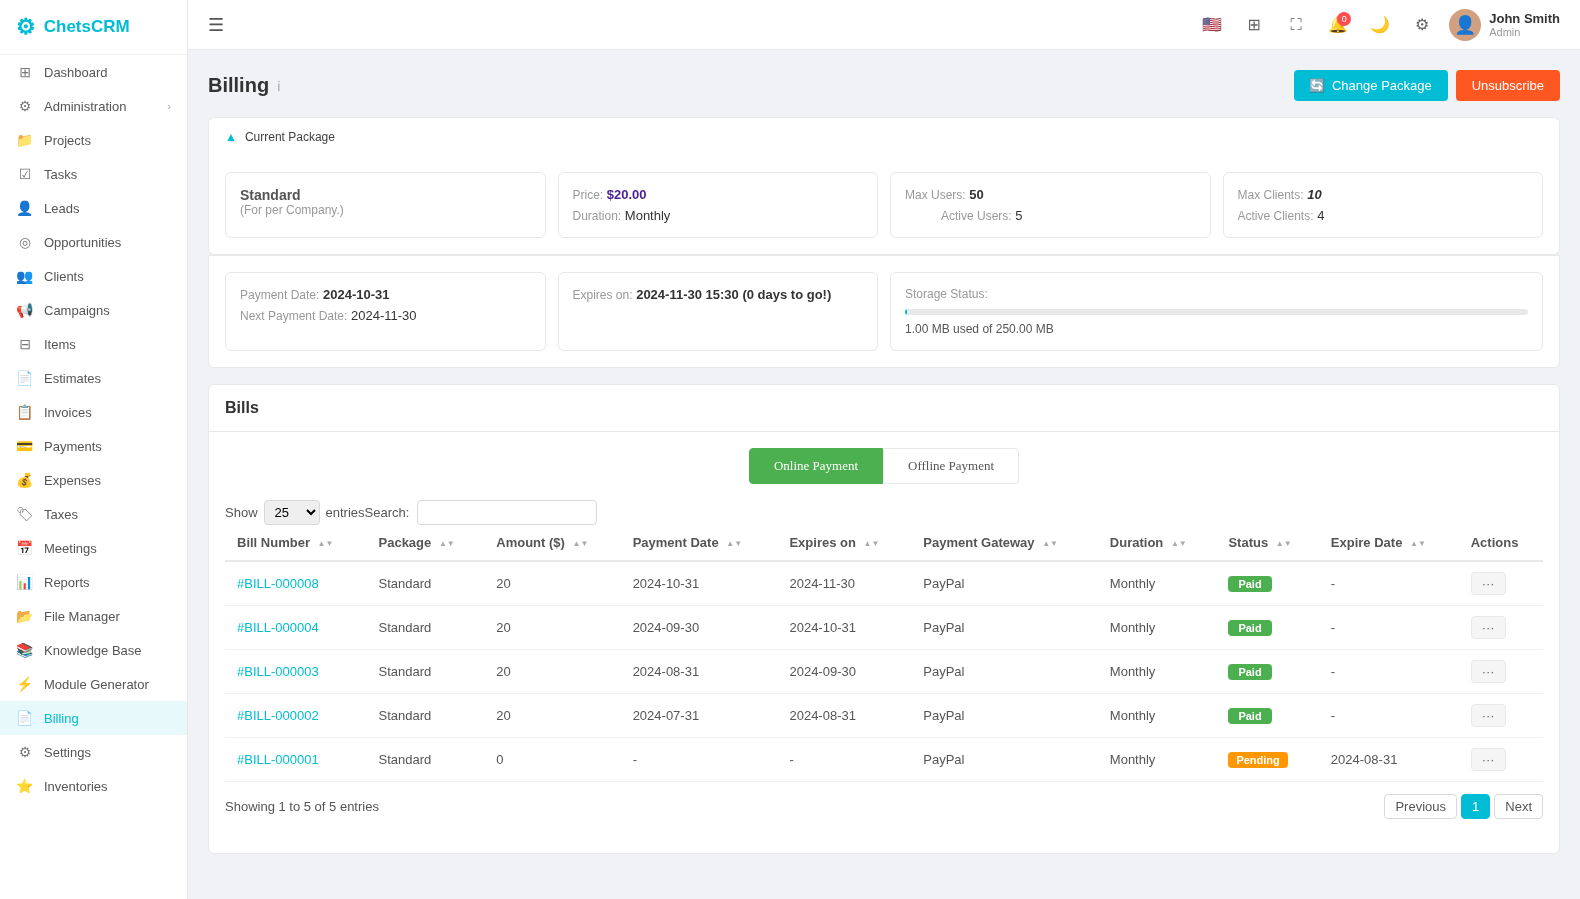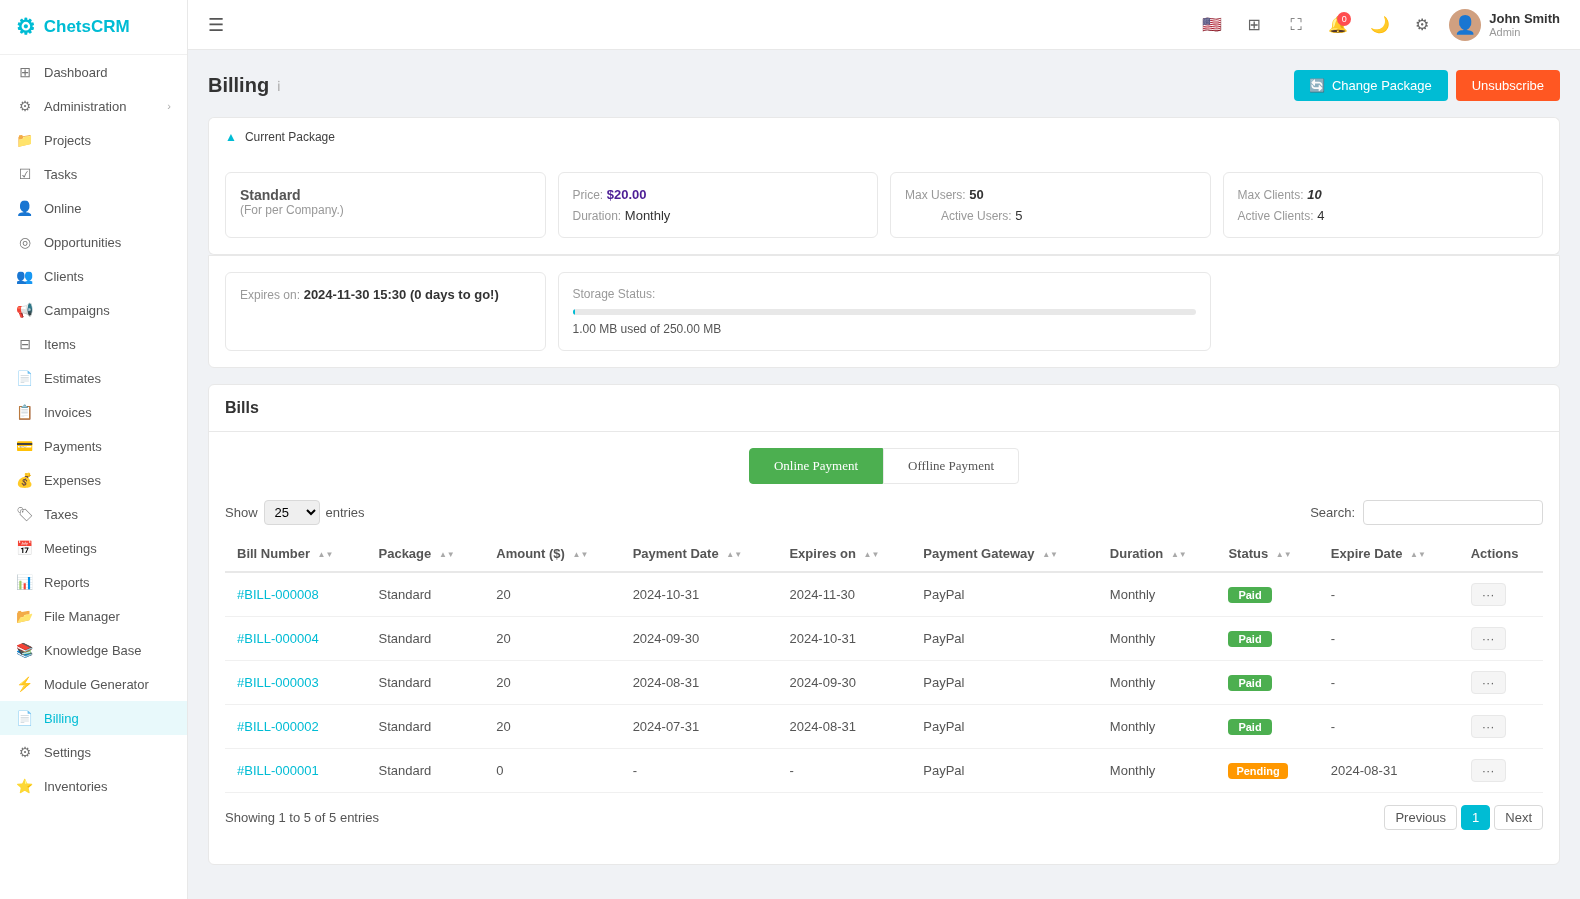--- a/index.html
+++ b/index.html
@@ -56,21 +56,21 @@
     .bills-body { padding: 16px; }
 
     
     .payment-toggle { display: flex; justify-content: center; gap: 0; margin-bottom: 16px; }
     .btn-payment { padding: 9px 24px; border: 1px solid #e8e8e8; background: #fff; cursor: pointer; font-size: 13px; color: #555; font-family: Liberation Serif, serif; }
     .btn-payment.active { background: #4caf50; color: #fff; border-color: #4caf50; }
     .btn-payment:first-child { border-radius: 4px 0 0 4px; }
     .btn-payment:last-child { border-radius: 0 4px 4px 0; }
 
     
-    .table-controls { display: flex; align-items: center; justify-content: space-between; margin-bottom: 11px; }
+    .table-controls { display: flex; align-items: center; justify-content: flex-start; margin-bottom: 0; }
     .show-entries { display: flex; align-items: center; gap: 6px; font-size: 13px; color: #555; }
     .show-entries select { border: 1px solid #d9d9d9; border-radius: 4px; padding: 3px 6px; font-size: 13px; }
     .search-box { display: flex; align-items: center; gap: 8px; }
     .search-box label { font-size: 13px; color: #555; }
     .search-box input { border: 1px solid #d9d9d9; border-radius: 4px; padding: 4px 8px; font-size: 13px; width: 180px; }
 
     
     .bills-table { width: 100%; border-collapse: collapse; font-size: 13px; }
     .bills-table th { text-align: left; padding: 10px 12px; color: #555; font-weight: 600; border-bottom: 2px solid #e8e8e8; white-space: nowrap; cursor: pointer; }
     .bills-table th .sort-icons { display: inline-flex; flex-direction: column; gap: 1px; margin-left: 4px; opacity: 0.5; font-size: 8px; vertical-align: middle; }
@@ -116,21 +116,21 @@
     <span>Projects</span>
 
   </div>
       <div class="nav-item">
     <span class="nav-icon">☑</span>
     <span>Tasks</span>
 
   </div>
       <div class="nav-item">
     <span class="nav-icon">👤</span>
-    <span>Online</span>
+    <span>Leads</span>
 
   </div>
       <div class="nav-item">
     <span class="nav-icon">◎</span>
     <span>Opportunities</span>
 
   </div>
       <div class="nav-item">
     <span class="nav-icon">👥</span>
     <span>Clients</span>
@@ -292,20 +292,30 @@
             <span style="color:#333;font-weight:600;font-style:italic;">10</span>
           </div>
           <div style="margin-top:6px;">
             <span style="color:#999;font-size:12px;">Active Clients:</span>
             <span style="color:#333;">4</span>
           </div>
         </div>
       </div>
 
       <div class="package-grid" style="border-top:1px solid #e8e8e8;">
+        <div class="package-card">
+          <div>
+            <span style="color:#999;font-size:12px;">Payment Date:</span>
+            <span style="color:#333;font-weight:600;">2024-10-31</span>
+          </div>
+          <div style="margin-top:6px;">
+            <span style="color:#999;font-size:12px;">Next Payment Date:</span>
+            <span style="color:#333;">2024-11-30</span>
+          </div>
+        </div>
         <div class="package-card">
           <div>
             <span style="color:#999;font-size:12px;">Expires on:</span>
             <span style="color:#333;font-weight:600;margin-top:20px;">2024-11-30 15:30 (0 days to go!)</span>
           </div>
         </div>
         <div class="package-card" style="grid-column: span 2;">
           <div style="color:#999;font-size:12px;margin-bottom:8px;">Storage Status:</div>
           <div class="storage-bar">
             <div class="storage-fill" id="storage-fill" style="width: 0.4%;"></div>

